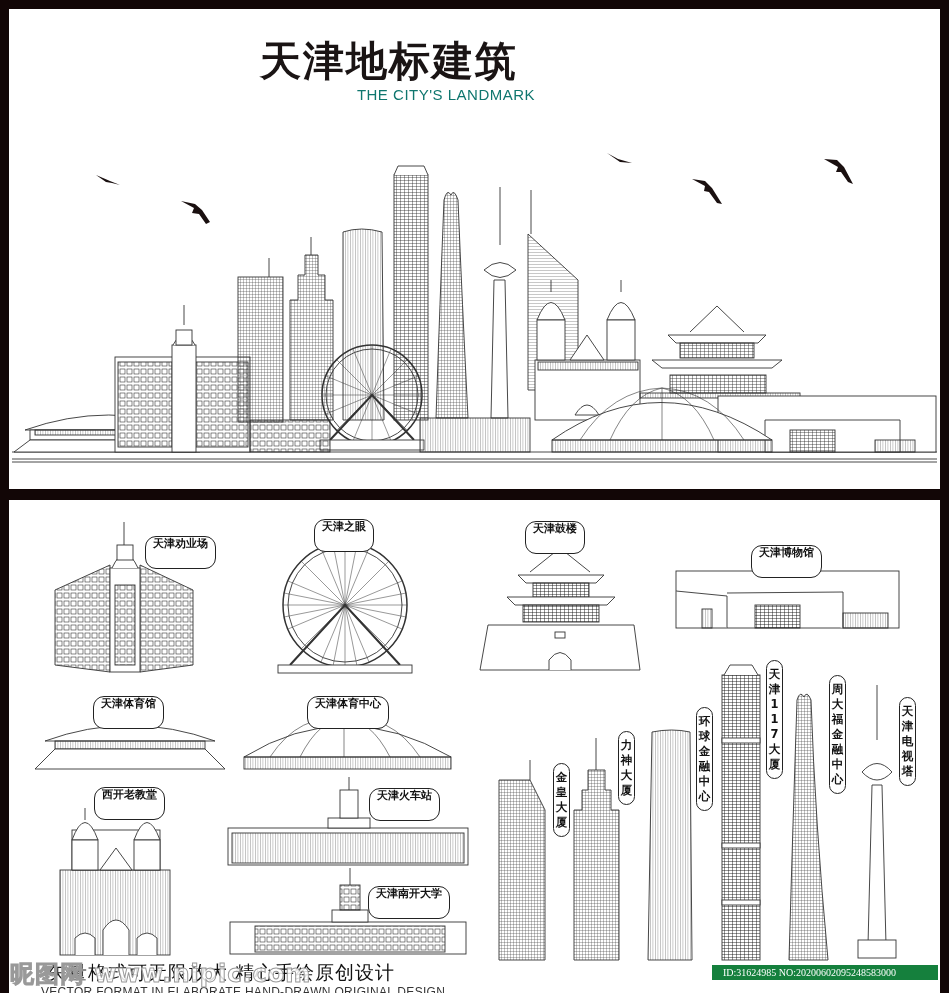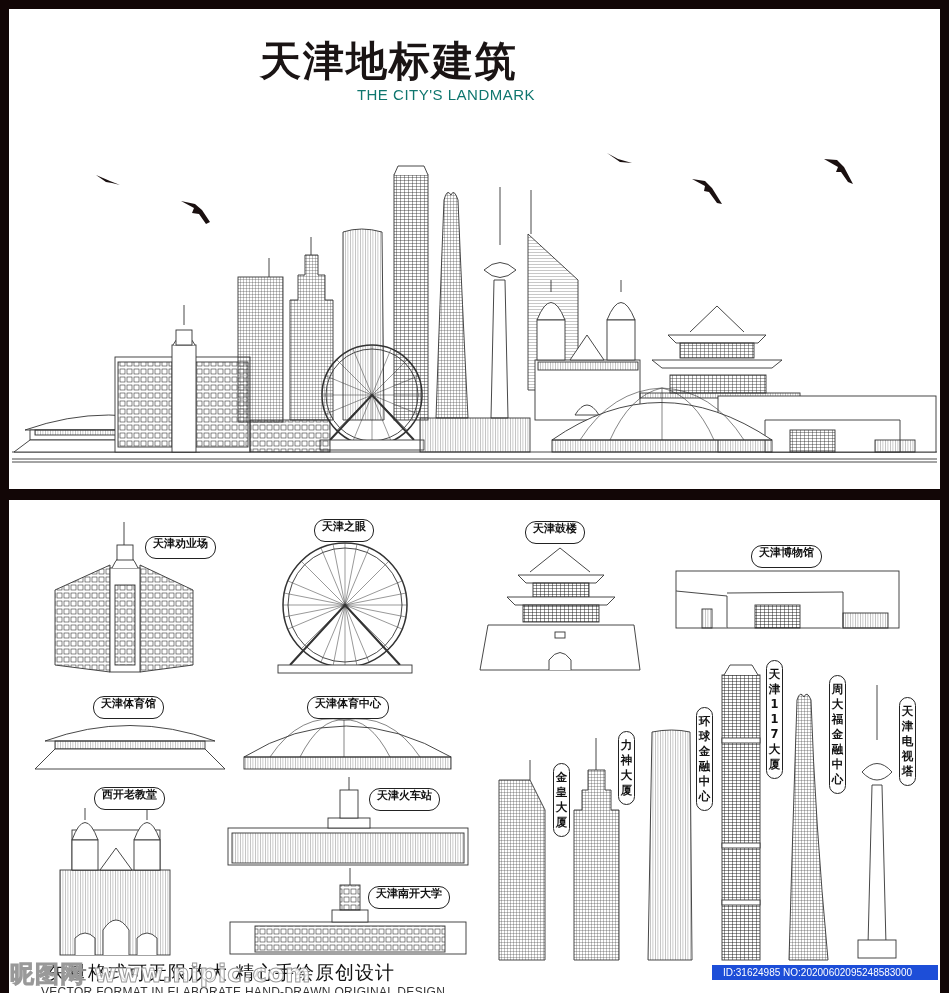--- a/index.html
+++ b/index.html
@@ -3,26 +3,26 @@
 <meta charset="utf-8">
 <style>
   html, body { margin:0; padding:0; }
   body { width:949px; height:993px; background:#ffffff; position:relative; overflow:hidden; font-family:"DejaVu Sans", sans-serif; }
   .frame { position:absolute; background:#120606; }
   .panel { position:absolute; background:#ffffff; }
   .title-cn { position:absolute; left:0; width:778px; top:34px; text-align:center; font-family:"DejaVu Sans", sans-serif; font-weight:bold; font-size:41px; letter-spacing:2px; color:#1a1414; }
   .title-en { position:absolute; left:0; width:892px; top:86px; text-align:center; font-family:"Liberation Sans", sans-serif; font-size:15px; color:#0f766e; letter-spacing:0.5px; }
   svg.art { position:absolute; left:0; top:0; }
   .pill { position:absolute; border:1.3px solid #222; border-radius:11px; background:#fff; font-family:"DejaVu Sans", sans-serif; font-weight:bold; font-size:11px; color:#111; text-align:center; white-space:nowrap; box-sizing:border-box; }
-  .pill.h { height:23px; line-height:14px; padding:0 7px; }
+  .pill.h { height:33px; line-height:14px; padding:0 7px; }
   .pill.v { width:17px; padding:6px 0; line-height:15px; word-break:break-all; white-space:normal; font-size:11.5px; }
   .slogan { position:absolute; left:48px; top:960px; font-family:"DejaVu Sans", sans-serif; font-size:19px; color:#111; letter-spacing:1px; }
   .slogan-en { position:absolute; left:41px; top:985px; font-family:"Liberation Sans", sans-serif; font-size:12px; color:#333; letter-spacing:0.3px; }
   .watermark { position:absolute; left:10px; top:958px; font-family:"DejaVu Sans", sans-serif; font-size:24px; font-weight:bold; color:rgba(255,255,255,0.85); -webkit-text-stroke:1px #999; letter-spacing:1px; }
-  .idbar { position:absolute; left:712px; top:965px; width:226px; height:15px; background:#1d4ed8; color:#fff; font-family:Liberation Sans, sans-serif; font-size:10px; line-height:15px; padding-left:11px; box-sizing:border-box; white-space:nowrap; overflow:hidden; }
+  .idbar { position:absolute; left:712px; top:965px; width:226px; height:15px; background:#15803d; color:#fff; font-family:Liberation Serif, serif; font-size:10px; line-height:15px; padding-left:11px; box-sizing:border-box; white-space:nowrap; overflow:hidden; }
 </style>
 </head>
 <body>
 
 <div class="frame" style="left:0;top:0;width:949px;height:9px;"></div>
 <div class="frame" style="left:0;top:0;width:9px;height:993px;"></div>
 <div class="frame" style="left:940px;top:0;width:9px;height:993px;"></div>
 <div class="frame" style="left:0;top:489px;width:949px;height:11px;"></div>
 
 <div class="panel" style="left:9px;top:9px;width:931px;height:480px;"></div>

